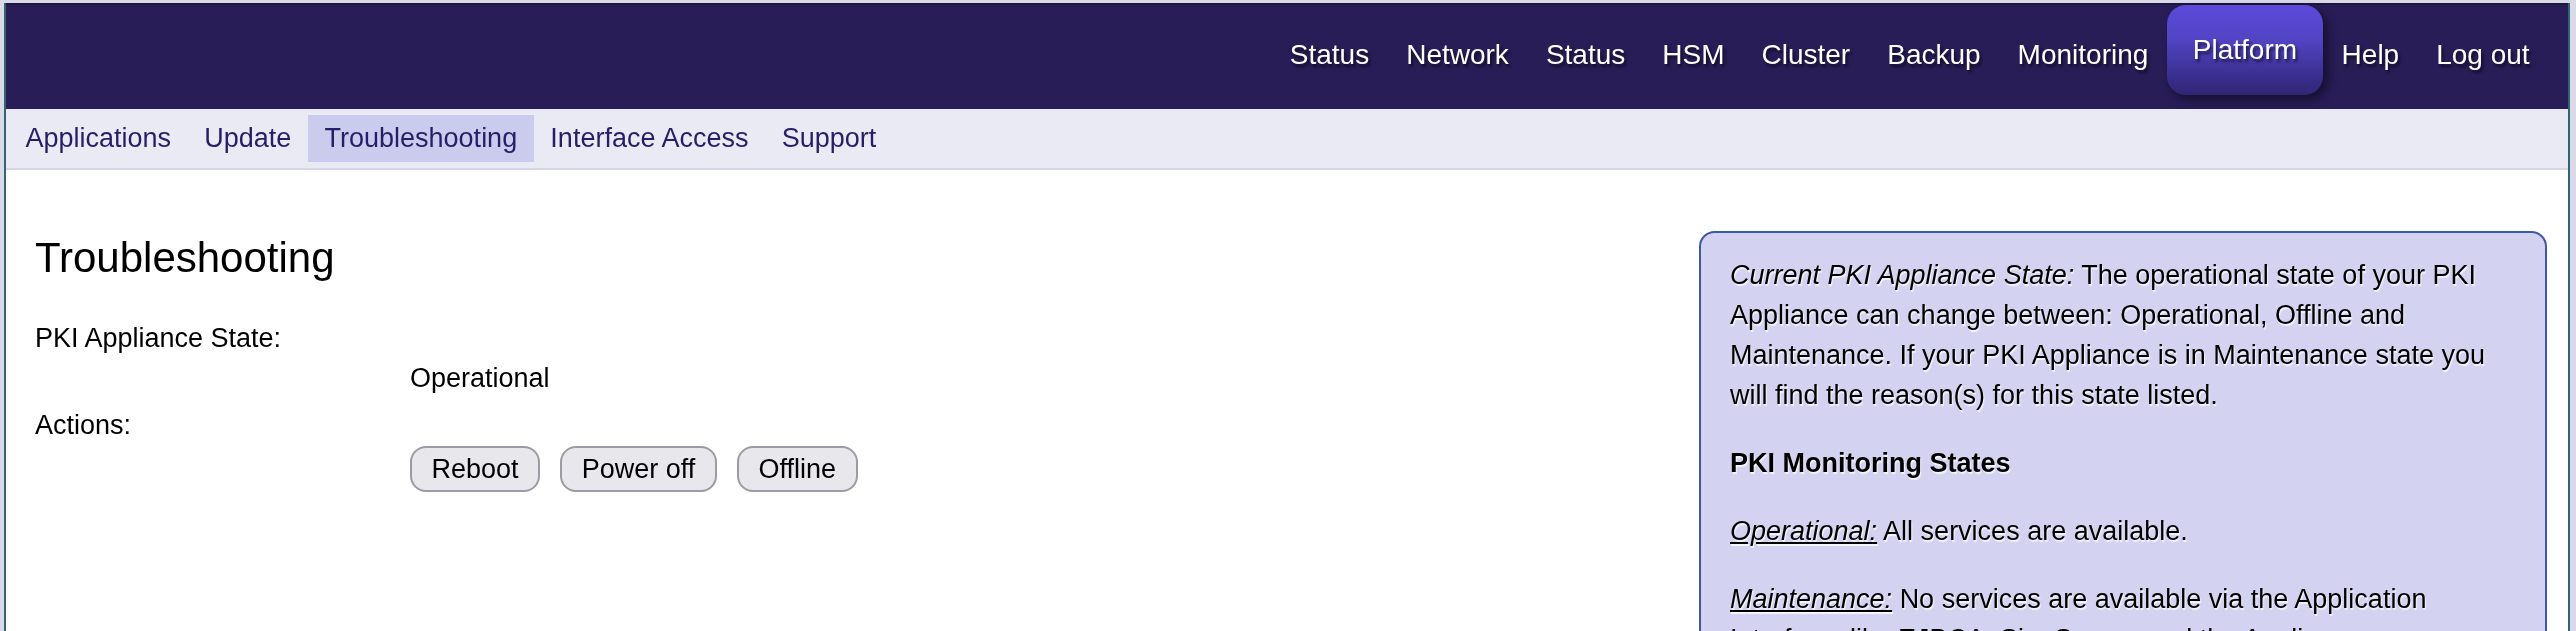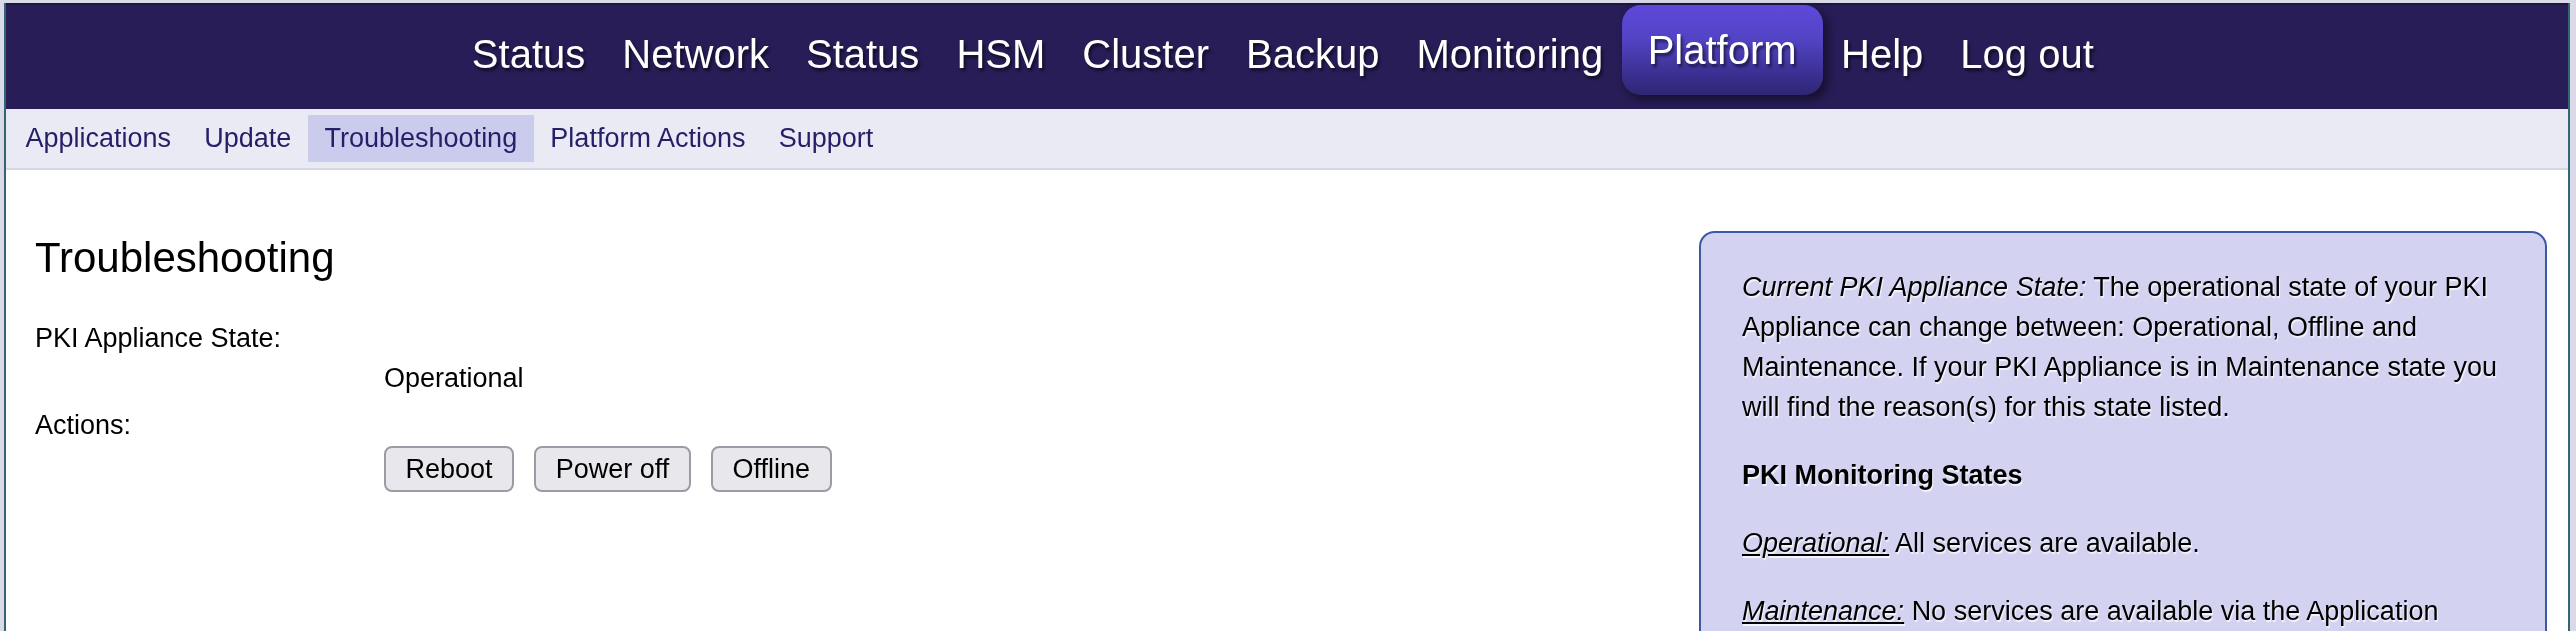--- a/index.html
+++ b/index.html
@@ -8,22 +8,22 @@
     font-family:"Liberation Sans", sans-serif; background:#d9d9e8;
   }
   .page {
     position:absolute; top:2.9px; left:3.9px; right:5.9px; height:644px;
     border-left:2.9px solid #336471; border-right:2.9px solid #336471;
     background:#ffffff;
   }
   
   .topnav {
     background:#281d57; height:104px;
-    display:flex; justify-content:center; align-items:flex-start;
-    color:#ffffff; font-size:40px;
+    display:flex; justify-content:flex-end; align-items:flex-start;
+    color:#ffffff; font-size:28px;
     text-shadow:2px 2.9px 2.9px rgba(0,0,0,.55);
     border-top:2px solid #1c1640;
   }
   .nav-left { display:flex; padding-left:11.7px; }
   .nav-right { display:flex; padding-right:20px; }
   .nav-item { padding:0 18.5px; line-height:99px; cursor:pointer; white-space:nowrap; }
   .nav-item.active {
     line-height:90px; height:90px; padding:0 26px;
     background:linear-gradient(180deg,#5d49da 0%,#5244c4 38%,#3a2f90 78%,#2f2674 100%);
     box-shadow:4.9px 4.9px 9.8px rgba(0,0,0,.45);
@@ -34,37 +34,37 @@
     background:#eaeaf5; height:59px; display:flex; align-items:center;
     padding-left:3px; font-size:27px; color:#241f66;
     border-bottom:2px solid #d6d6e4;
   }
   .subnav-item { line-height:47px; height:47px; padding:0 16.6px; cursor:pointer; white-space:nowrap; }
   .subnav-item.active { background:#cbcbee; }
   
   .main { position:relative; }
   h1.page-title { font-size:42px; font-weight:400; color:#000; margin:64px 0 0 29px; }
   .form { margin:37px 0 0 29px; font-size:27px; color:#000; }
-  .form-row { display:flex; align-items:flex-start; margin-bottom:7.8px; }
+  .form-row { display:flex; align-items:flex-start; margin-bottom:7.8px;gap:26px; }
   .form-label { width:349px; line-height:39px; }
   .form-value { line-height:39px;margin-top:40px; }
   .btn {
     font-family:"Liberation Sans", sans-serif; font-size:27px; color:#000;
-    background:#e7e7ec; border:2px solid #9b9ba6; border-radius:8px;
+    background:#e7e7ec; border:2px solid #9b9ba6; border-radius:16px;
     padding:4.9px 19.5px; margin-right:12.7px; cursor:pointer; line-height:33px;
   }
   
   .help-panel {
     position:absolute; top:231px; left:1699px; width:848px; height:585px;
     box-sizing:border-box; padding:21.5px 29px;
     background:#d3d3f1; border:2.9px solid #3c59a6; border-radius:15.6px;
     font-size:27px; line-height:40px; color:#000;
     text-shadow:1px 2px 1px rgba(255,255,255,.75);
   }
-  .help-panel p { margin:12px; }
+  .help-panel p { margin:0; }
   .help-panel p + p { margin-top:28px; }
   .em { font-style:italic; }
   .bold { font-weight:bold; }
   .term { font-style:italic; text-decoration:underline; }
 </style>
 </head>
 <body>
 
 <div class="viewport">
   <div class="page">
@@ -83,21 +83,21 @@
       <div class="nav-right">
         <span class="nav-item">Help</span>
         <span class="nav-item">Log out</span>
       </div>
     </nav>
 
     <nav class="subnav">
       <span class="subnav-item">Applications</span>
       <span class="subnav-item">Update</span>
       <span class="subnav-item active">Troubleshooting</span>
-      <span class="subnav-item">Platform Actions</span>
+      <span class="subnav-item">Interface Access</span>
       <span class="subnav-item">Support</span>
     </nav>
 
     <main class="main">
       <h1 class="page-title">Troubleshooting</h1>
 
       <div class="form">
         <div class="form-row">
           <div class="form-label">PKI Appliance State:</div>
           <div class="form-value">Operational</div>

